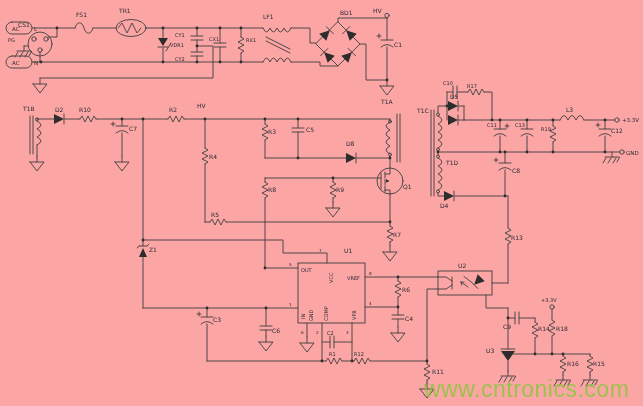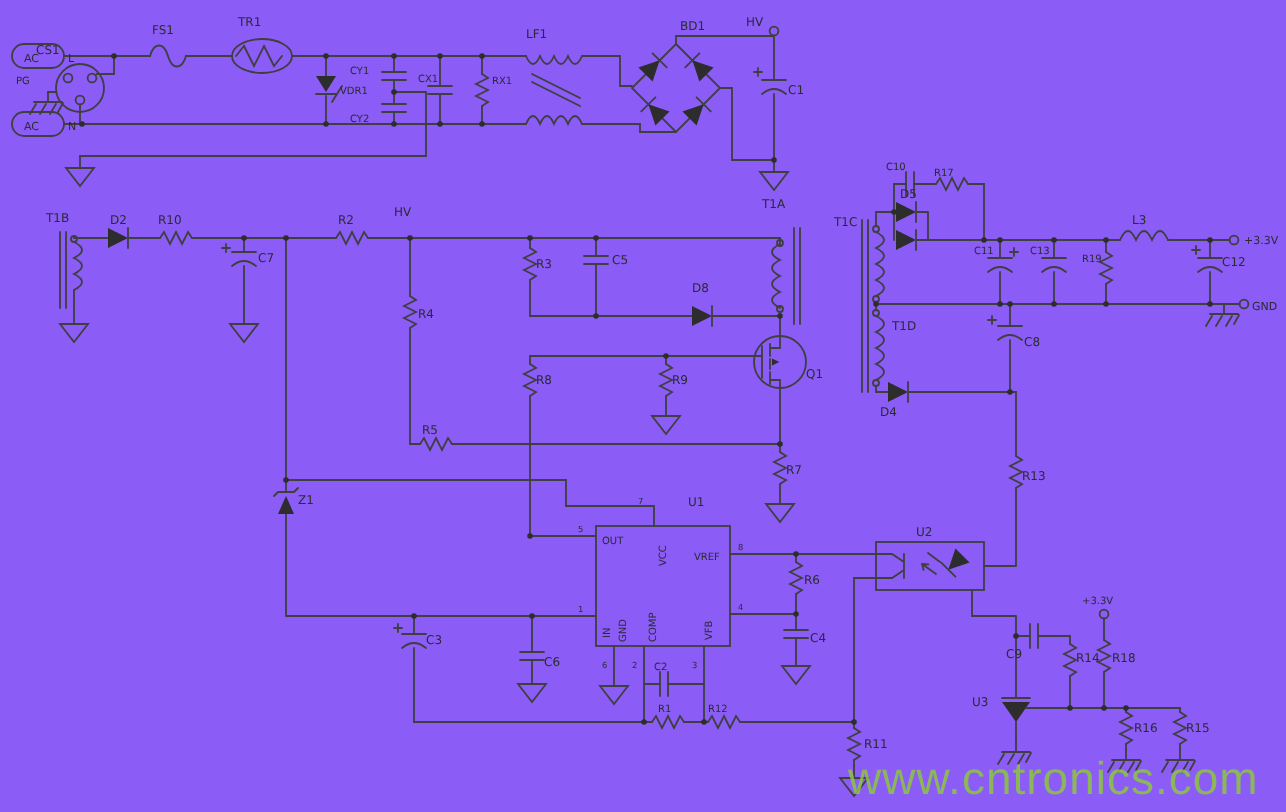--- a/index.html
+++ b/index.html
@@ -1,16 +1,16 @@
 <!DOCTYPE html>
 <html><head>
 <meta charset="utf-8">
 <style>
   html,body{margin:0;padding:0;background:#e8e8e8;}
-  #stage{width:643px;height:406px;background:#8b5cf6;position:relative;overflow:hidden;}
+  #stage{width:643px;height:406px;background:#fca5a5;position:relative;overflow:hidden;}
   svg{display:block;}
   .wires{stroke:#3f3f3f;stroke-width:0.9;fill:none;stroke-linecap:round;}
   .lbl{fill:#2b2b33;stroke:none;font-family:"DejaVu Sans",sans-serif;}
   .s6{font-size:6px;} .s5{font-size:5px;} .s55{font-size:5.5px;} .s45{font-size:4.2px;}
   .wm{font-family:"Liberation Sans",sans-serif;font-size:23px;letter-spacing:0.5px;opacity:0.85;stroke:none;}
 </style>
 </head>
 <body>
 
 <div id="stage">

